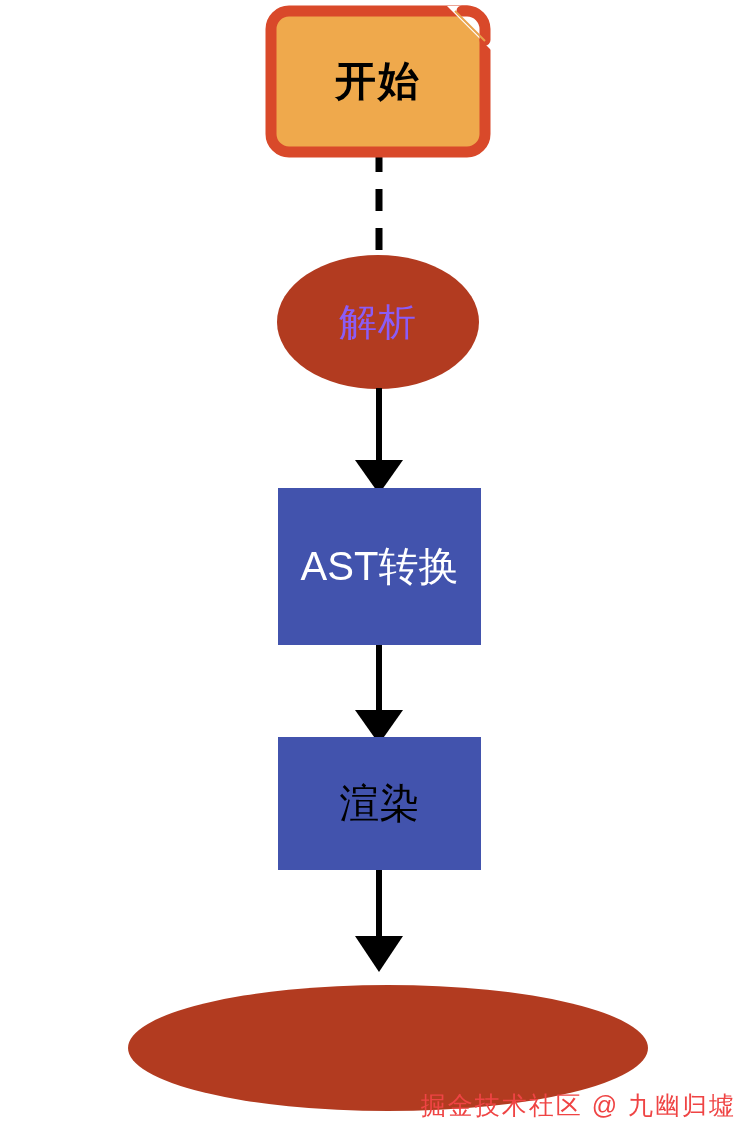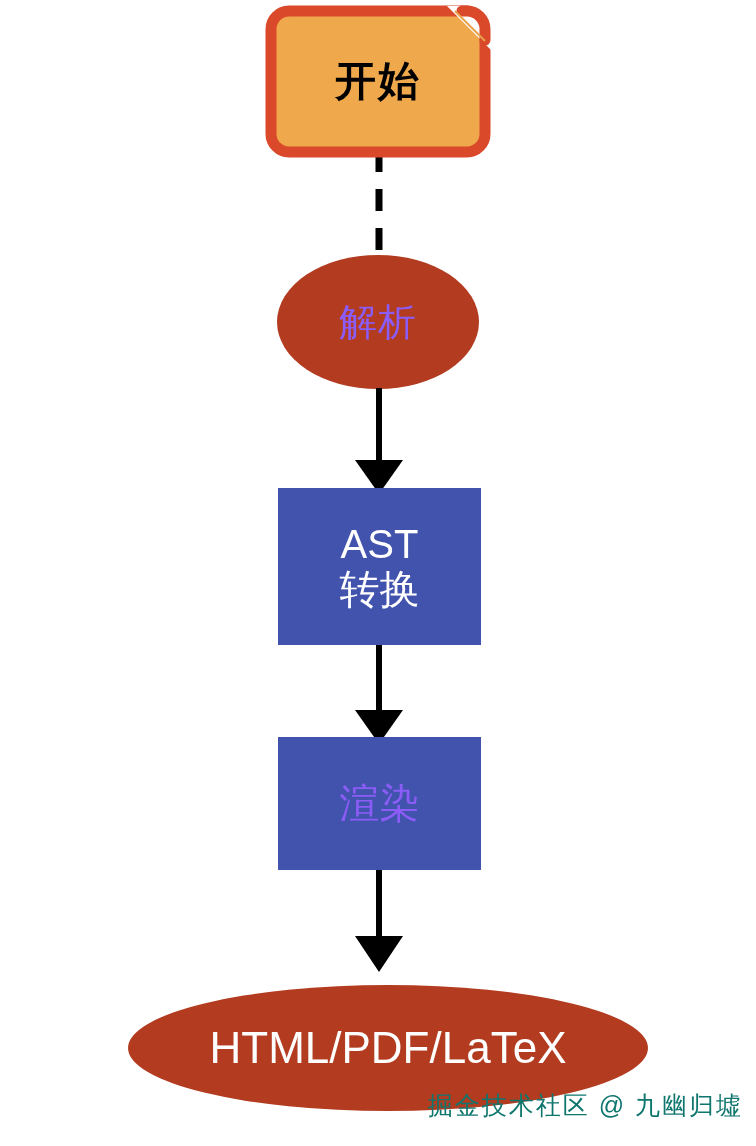--- a/index.html
+++ b/index.html
@@ -64,54 +64,53 @@
 
   
   #node-ast-label {
     left: 278px;
     top: 488px;
     width: 203px;
     height: 157px;
     font-size: 40px;
     font-weight: 400;
     color: #ffffff;
-    flex-direction: column;
   }
   #node-ast-label .ln { display: block; }
 
   
   #node-render-label {
     left: 278px;
     top: 737px;
     width: 203px;
     height: 133px;
     font-size: 40px;
     font-weight: 400;
-    color: #8b5cf6;
+    color: #000000;
   }
 
   
   #node-output-label {
     left: 128px;
     top: 985px;
     width: 520px;
     height: 126px;
     font-size: 44px;
     font-weight: 400;
     color: #ffffff;
     letter-spacing: 0px;
   }
 
   
   #watermark {
     position: absolute;
-    right: 13px;
+    right: 20px;
     bottom: 24px;
     font-size: 25px;
-    color: #0f766e;
+    color: #ef4444;
     letter-spacing: 2px;
     white-space: nowrap;
     user-select: none;
   }
 </style>
 </head>
 <body>
 
 <div id="canvas">
 
@@ -173,17 +172,16 @@
 
   <div class="node-label" id="node-parse-label">解析</div>
 
   <div class="node-label" id="node-ast-label">
     <span class="ln">AST</span>
     <span class="ln">转换</span>
   </div>
 
   <div class="node-label" id="node-render-label">渲染</div>
 
-  <div class="node-label" id="node-output-label">HTML/PDF/LaTeX</div>
 
   <div id="watermark">掘金技术社区 @ 九幽归墟</div>
 
 </div>
 
 </body></html>

